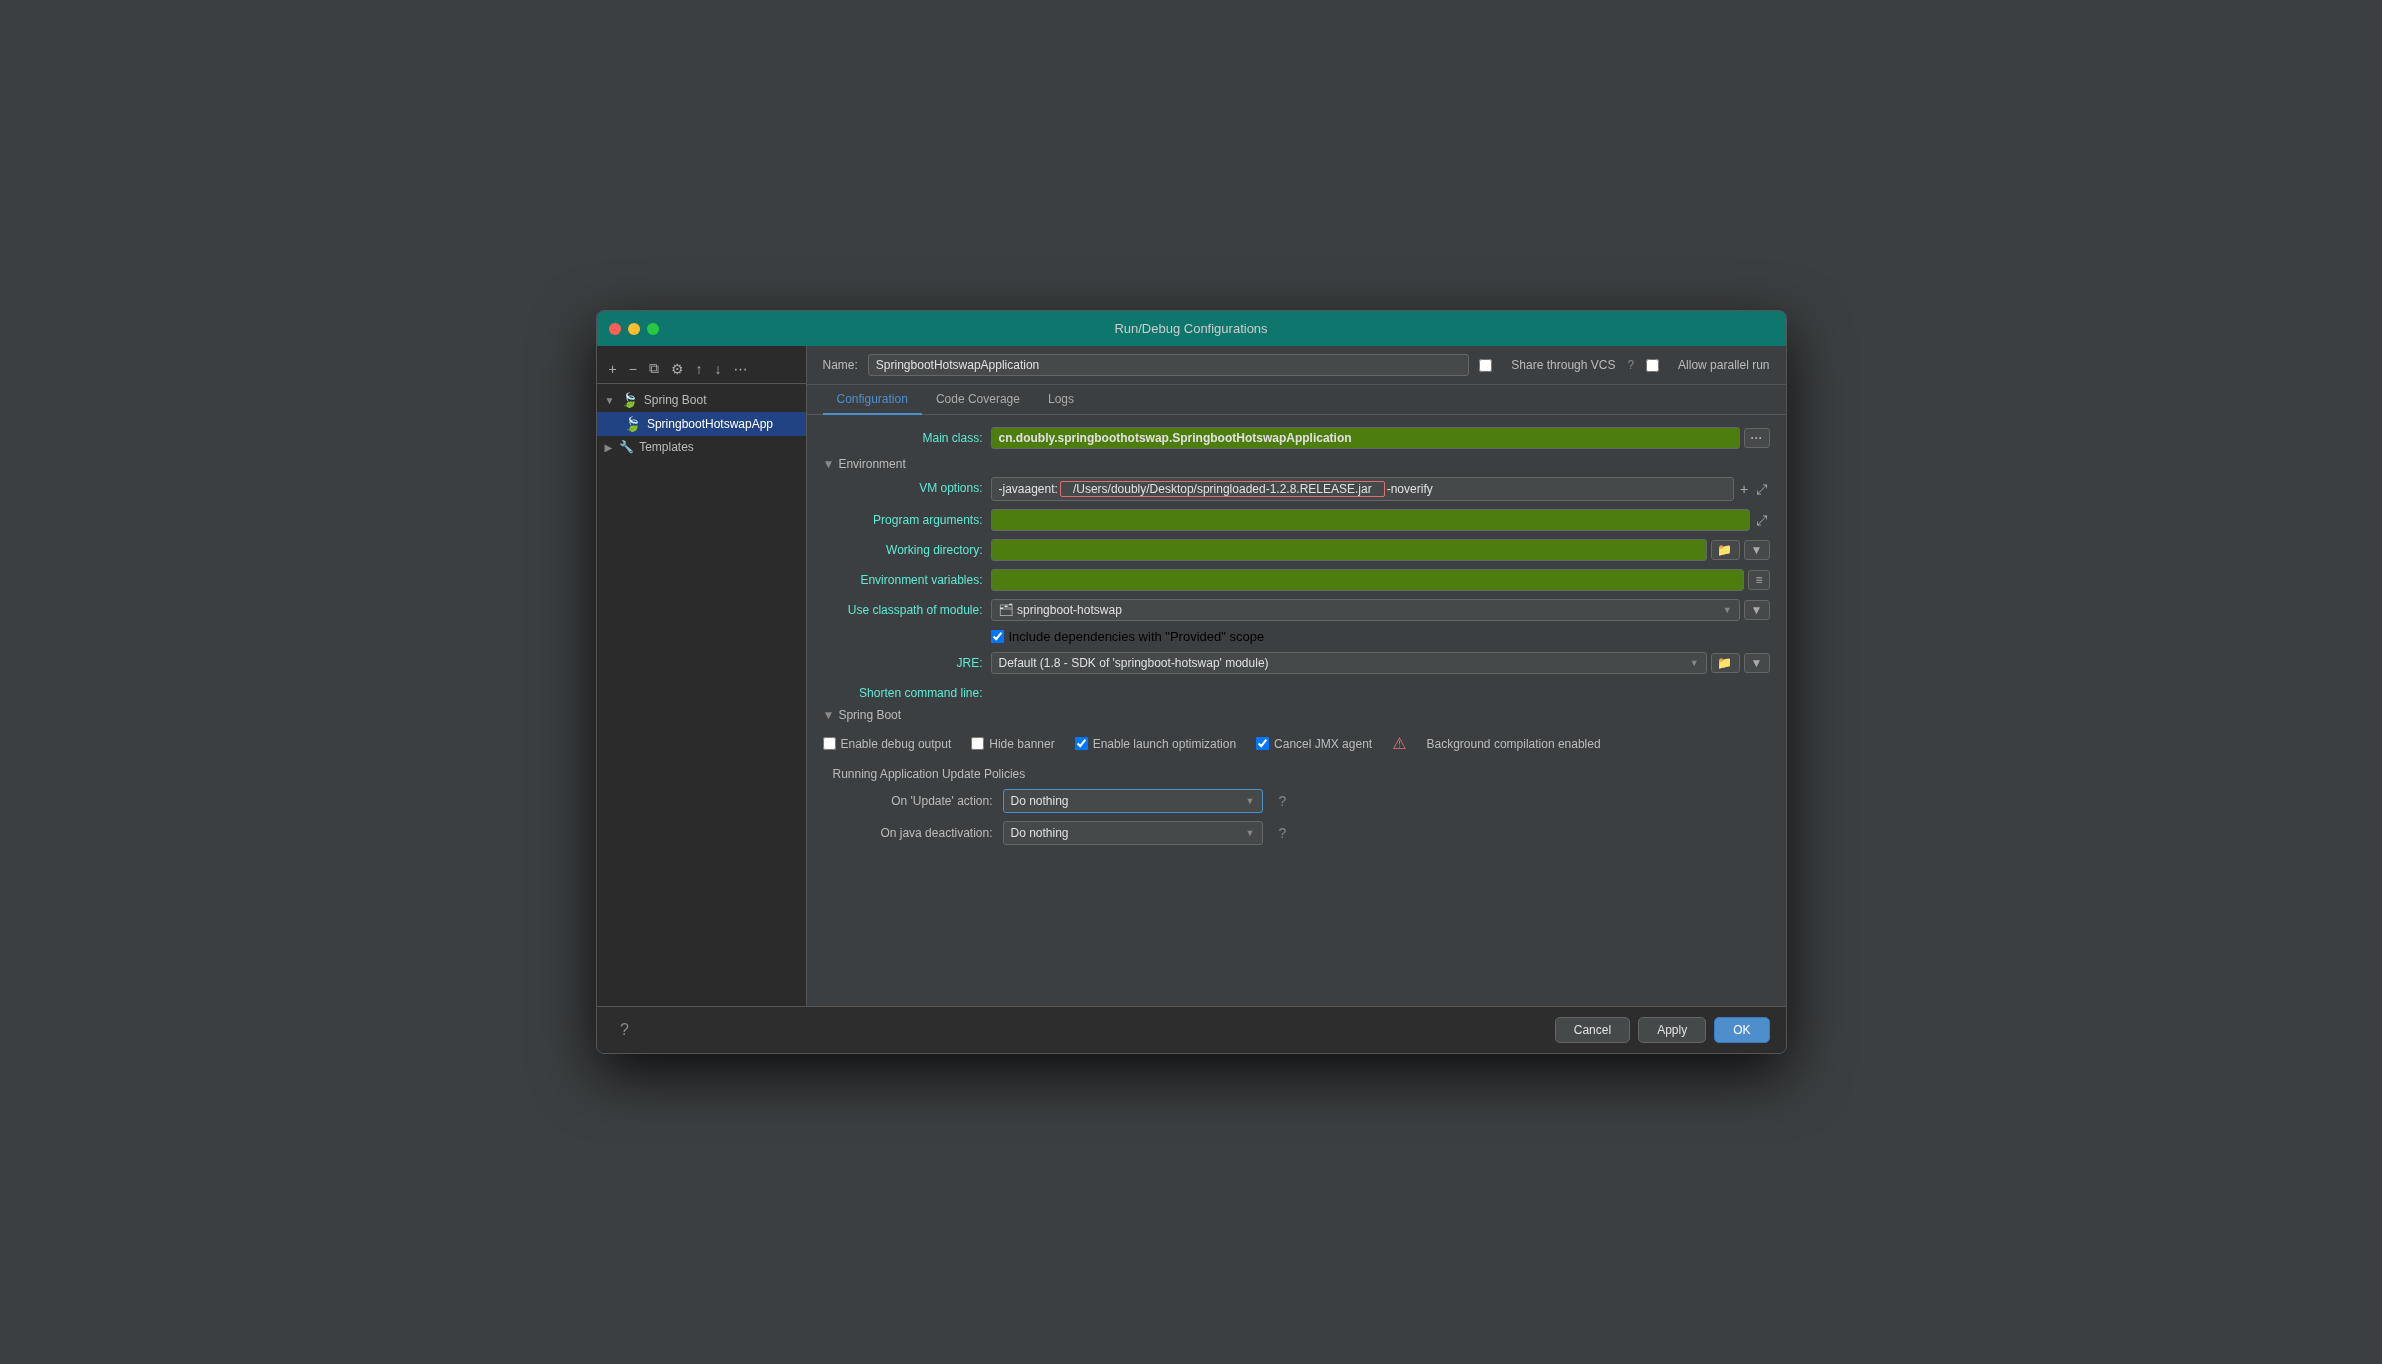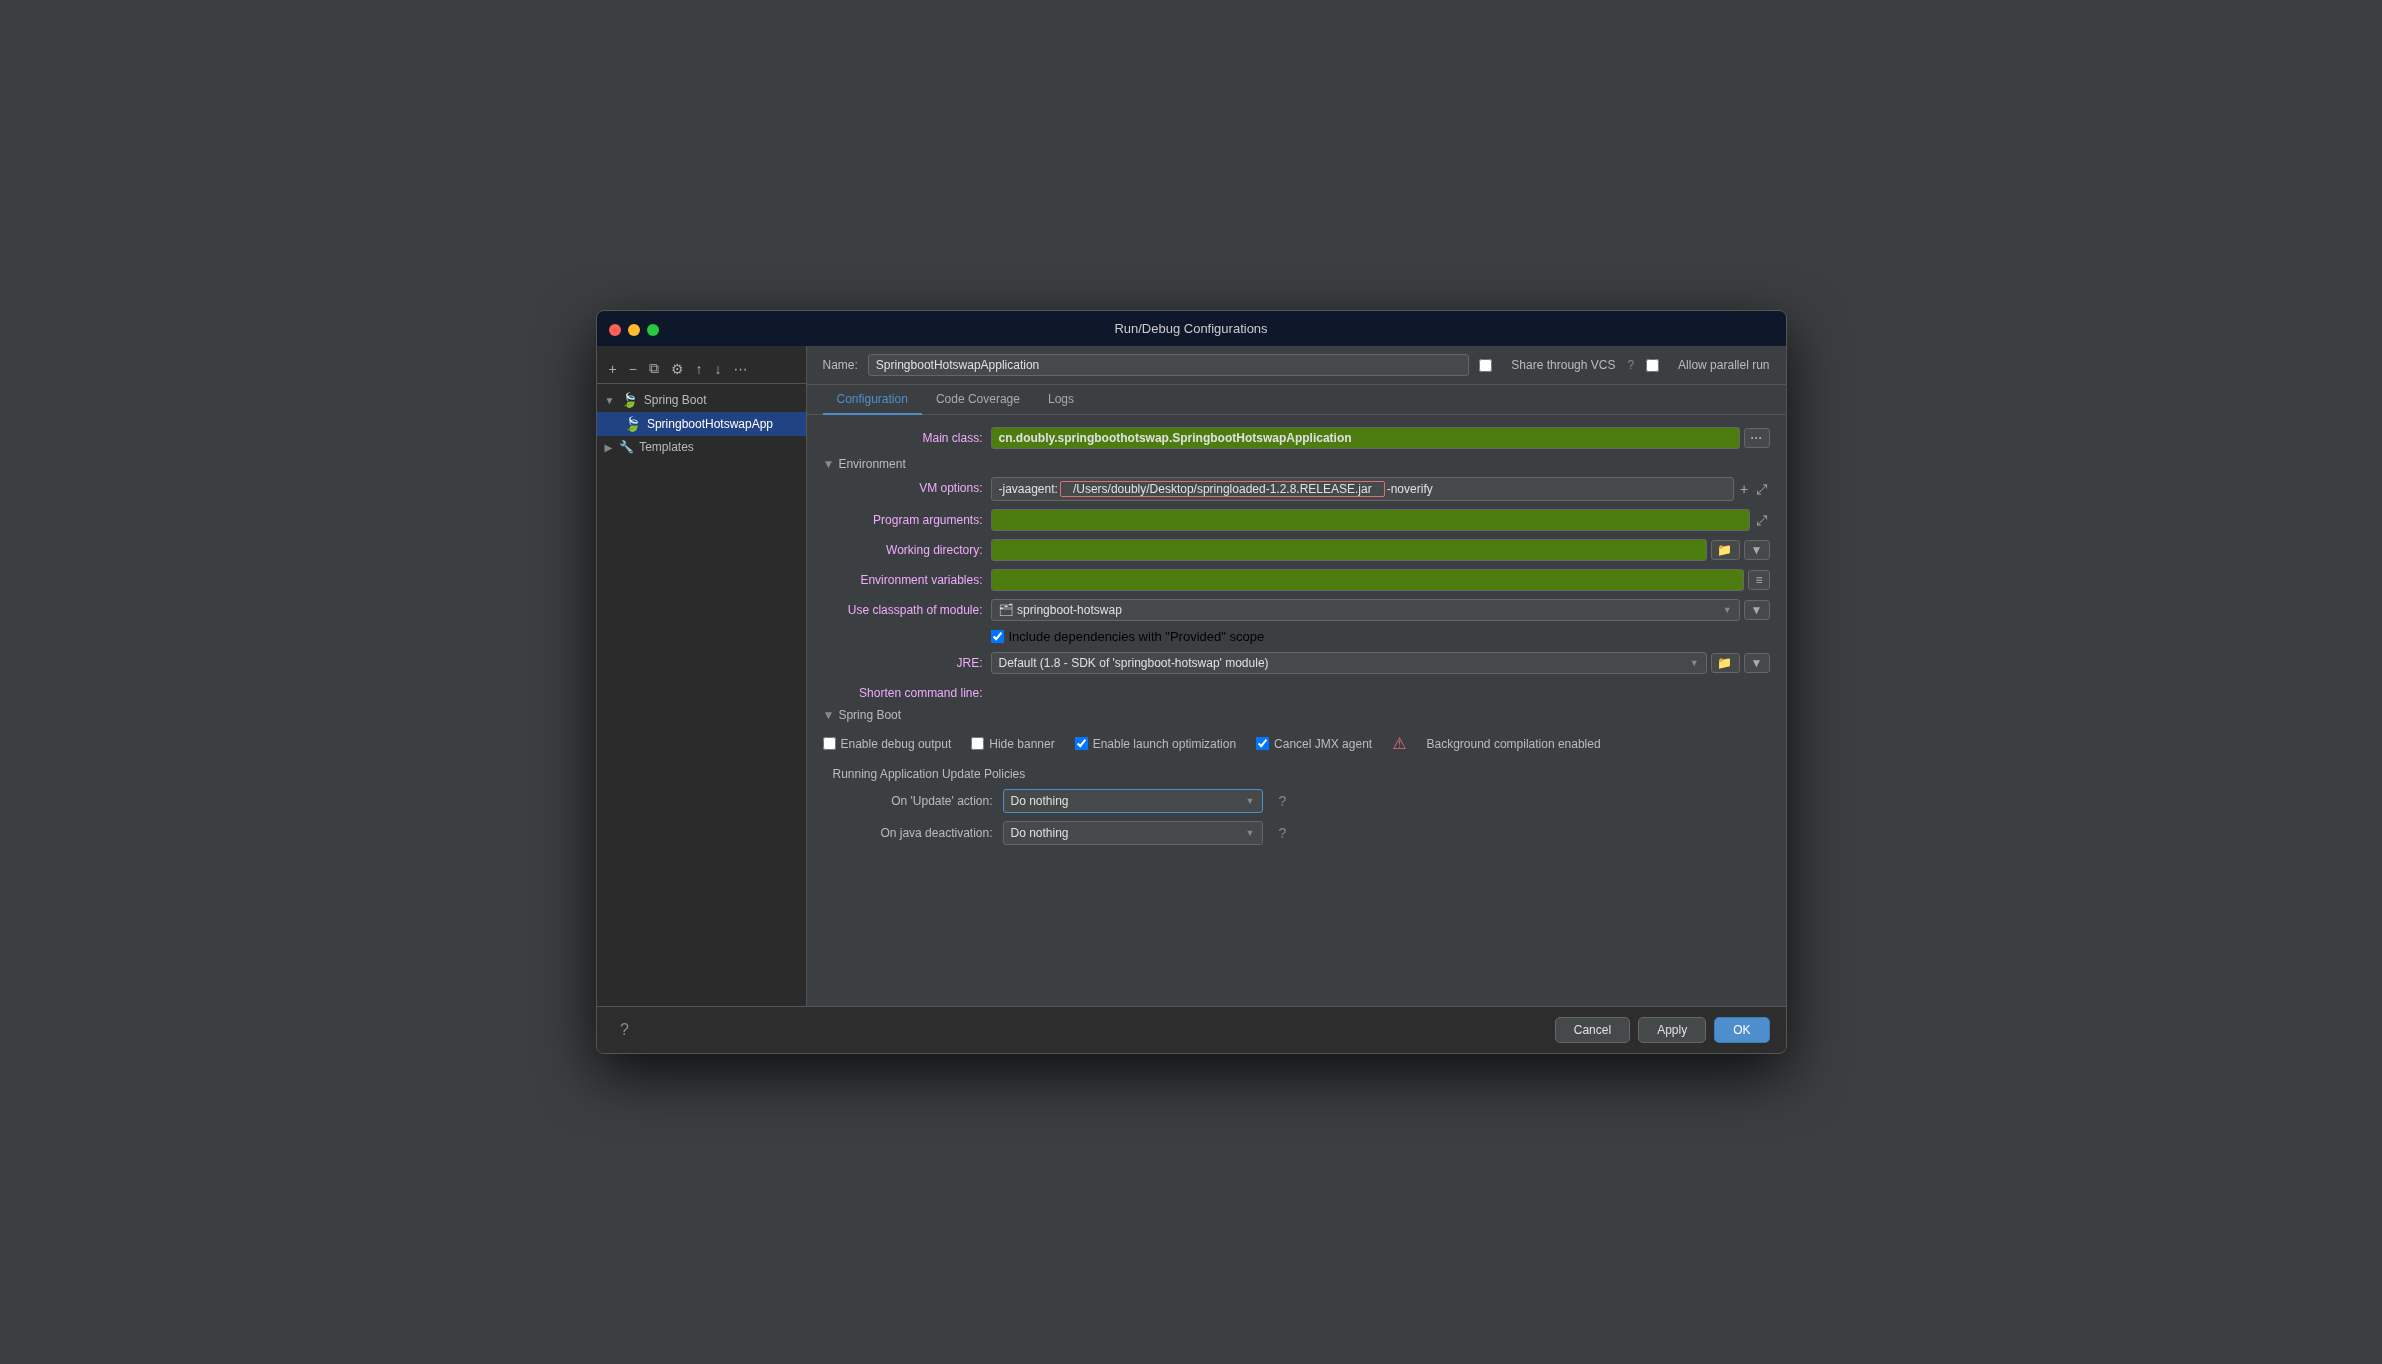--- a/index.html
+++ b/index.html
@@ -14,23 +14,23 @@
     }
     .dialog {
       width: 1191px;
       background: #3c3f41;
       border-radius: 8px;
       box-shadow: 0 20px 60px rgba(0,0,0,0.8);
       overflow: hidden;
       border: 1px solid #555;
     }
     .title-bar {
-      background: #0f172a;
-      display: flex;
-      align-items: flex-end;
+      background: #0f766e;
+      display: flex;
+      align-items: center;
       justify-content: center;
       padding: 10px 24px;
       position: relative;
     }
     .traffic-lights {
       position: absolute;
       left: 12px;
       display: flex;
       gap: 7px;
       align-items: center;
@@ -158,21 +158,21 @@
     }
     .form-row {
       display: flex;
       align-items: flex-start;
       margin-bottom: 8px;
       gap: 8px;
     }
     .form-label {
       width: 160px;
       min-width: 160px;
-      color: #f0abfc;
+      color: #5eead4;
       font-size: 12px;
       padding-top: 4px;
       text-align: right;
     }
     .form-field {
       flex: 1;
       display: flex;
       align-items: center;
       gap: 4px;
     }

